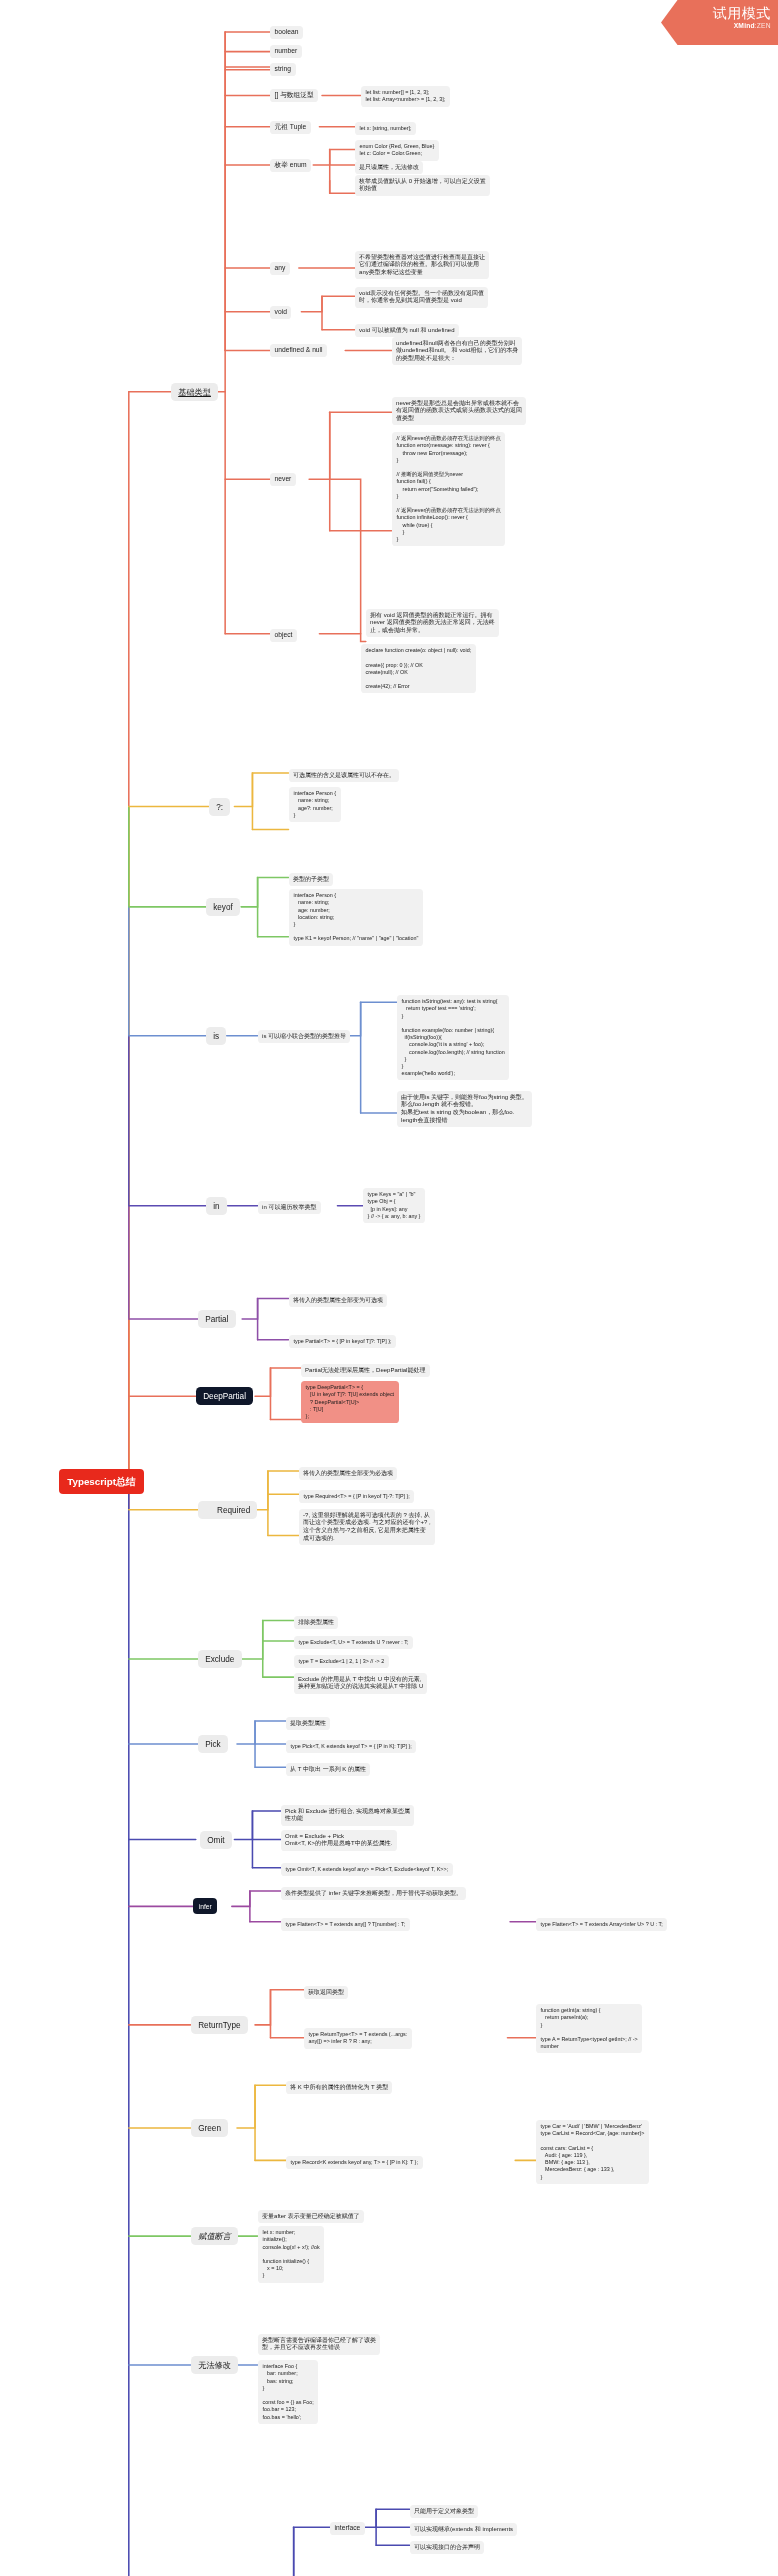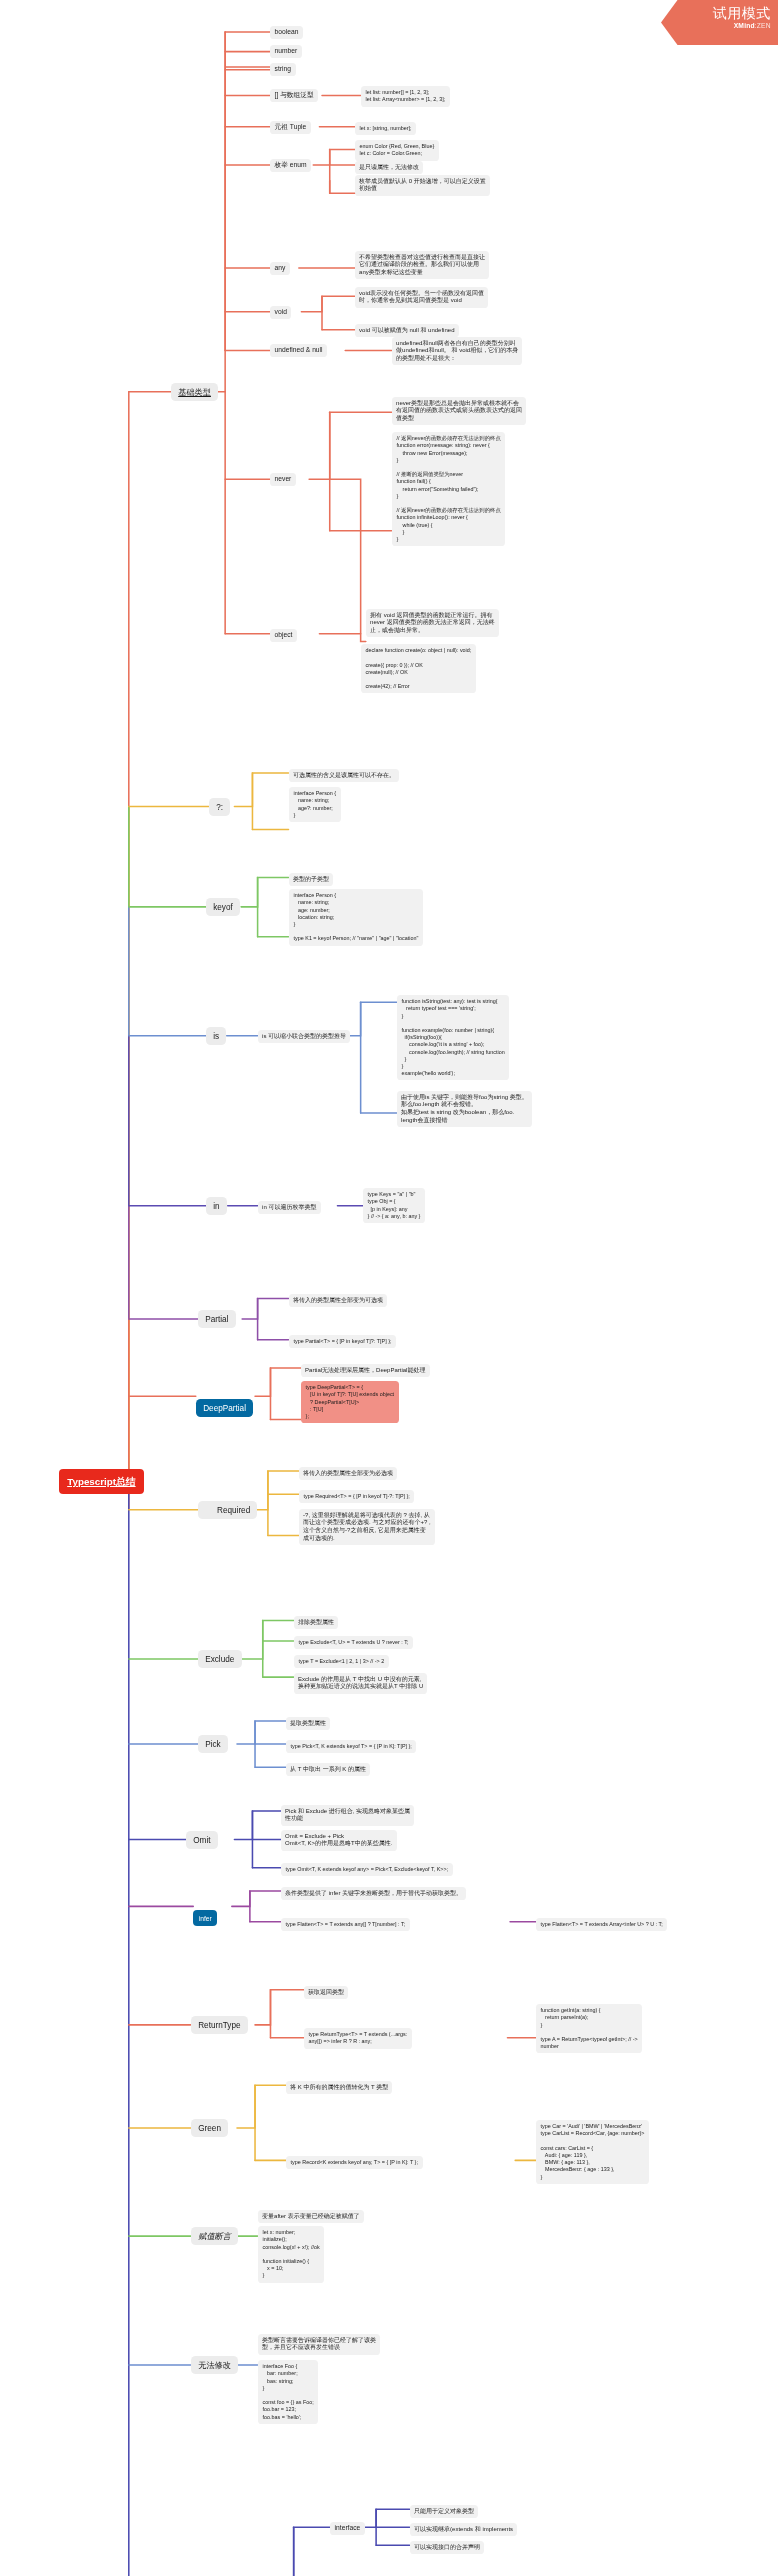--- a/index.html
+++ b/index.html
@@ -65,21 +65,21 @@
   
   .topic {
     background: #ececec;
     font-size: 8.2px;
     line-height: 11.3px;
     padding: 3.6px 7.2px;
     border-radius: 4.6px;
     font-weight: 400;
   }
   .topic.sub { font-size: 6.7px; padding: 2.6px 5.7px; border-radius: 4.1px; }
-  .topic.orchid    { background: #0369a1; color: #fff; margin-top: 12px; }
+  .topic.orchid    { background: #0f172a; color: #fff; }
   .root {
     position: absolute;
     background: #e8291c;
     color: #fff;
     font-size: 9.8px;
     line-height: 13.4px;
     font-weight: 700;
     padding: 5.7px 8.2px;
     border-radius: 4.1px;
   }
@@ -219,21 +219,21 @@
     </g>
   </svg>
 
   <div id="trial-badge">
     <div class="t1">试用模式</div>
     <div class="t2">
       <b>XMind</b><i>:ZEN</i>
     </div>
   </div>
 
-  <div class="root" style="left:59px; top:1469px;text-decoration:underline;">Typescript总结</div>
+  <div class="root" style="left:59px; top:1469px;">Typescript总结</div>
 
   <div class="node topic" style="left:171px; top:383px;text-decoration:underline;">基础类型</div>
 
   <div class="node pill" style="left:270px; top:26px;">boolean</div>
   <div class="node pill" style="left:270px; top:45px;">number</div>
   <div class="node pill" style="left:270px; top:63px;">string</div>
   <div class="node pill" style="left:270px; top:89px;">[] 与数组泛型</div>
   <div class="node leafcode" style="left:361px; top:86px;">let list: number[] = [1, 2, 3];
 let list: Array&lt;number&gt; = [1, 2, 3];</div>
 
@@ -360,21 +360,21 @@
   <div class="node leafcode" style="left:294px; top:1636px;">type Exclude&lt;T, U&gt; = T extends U ? never : T;</div>
   <div class="node leafcode" style="left:294px; top:1655px;">type T = Exclude&lt;1 | 2, 1 | 3&gt; // -&gt; 2</div>
   <div class="node leaf" style="left:294px; top:1673px;">Exclude 的作用是从 T 中找出 U 中没有的元素,
 换种更加贴近语义的说法其实就是从T 中排除 U</div>
 
   <div class="node topic" style="left:198px; top:1735px;">Pick</div>
   <div class="node leaf" style="left:286px; top:1717px;">提取类型属性</div>
   <div class="node leafcode" style="left:286px; top:1740px;">type Pick&lt;T, K extends keyof T&gt; = { [P in K]: T[P] };</div>
   <div class="node leaf" style="left:286px; top:1763px;">从 T 中取出 一系列 K 的属性</div>
 
-  <div class="node topic" style="left:186px; top:1831px;text-align:center;">Omit</div>
+  <div class="node topic" style="left:200px; top:1831px;text-align:center;">Omit</div>
   <div class="node leaf" style="left:281px; top:1805px;">Pick 和 Exclude 进行组合, 实现忽略对象某些属
 性功能</div>
   <div class="node leaf" style="left:281px; top:1830px;">Omit = Exclude + Pick
 Omit&lt;T, K&gt;的作用是忽略T中的某些属性.</div>
   <div class="node leafcode" style="left:281px; top:1863px;">type Omit&lt;T, K extends keyof any&gt; = Pick&lt;T, Exclude&lt;keyof T, K&gt;&gt;;</div>
 
   <div class="node topic orchid sub" style="left:193px; top:1898px;">infer</div>
   <div class="node leaf" style="left:281px; top:1887px;">条件类型提供了 infer 关键字来推断类型，用于替代手动获取类型。</div>
   <div class="node leafcode" style="left:281px; top:1918px;">type Flatten&lt;T&gt; = T extends any[] ? T[number] : T;</div>
   <div class="node leafcode" style="left:536px; top:1918px;">type Flatten&lt;T&gt; = T extends Array&lt;infer U&gt; ? U : T;</div>

